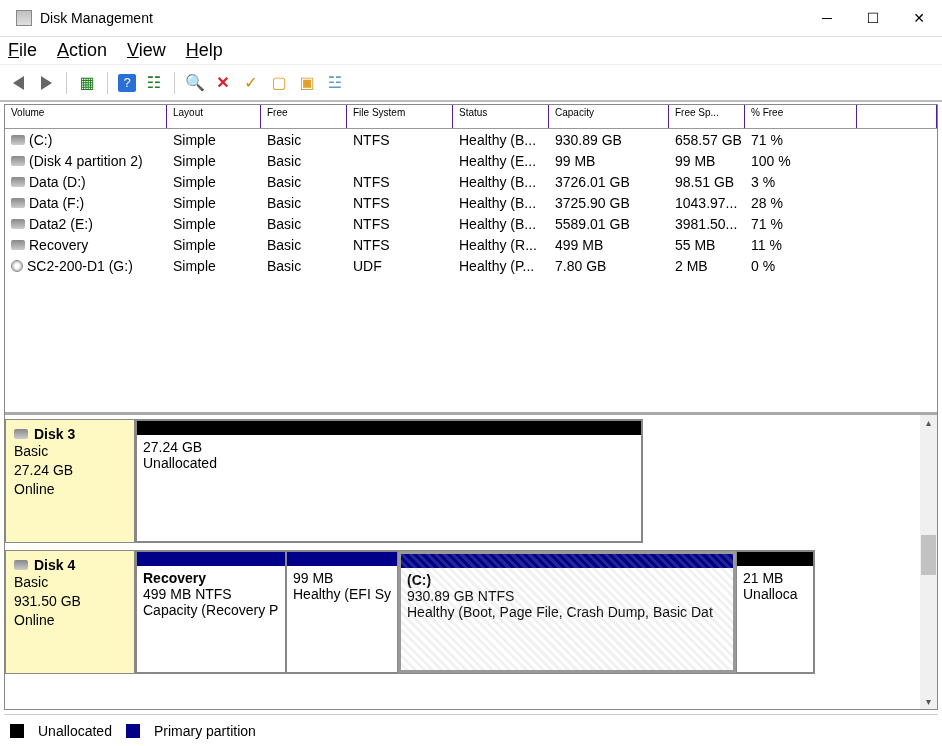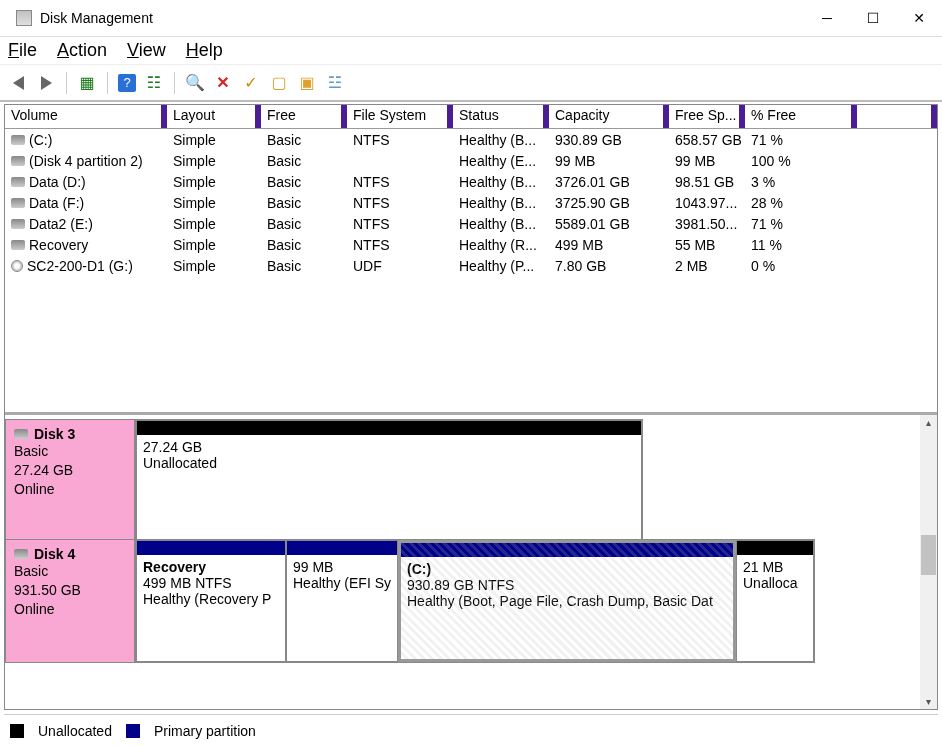--- a/index.html
+++ b/index.html
@@ -13,31 +13,31 @@
 .menu-item { font-size:18px; }
 .menu-item span.u { text-decoration: underline; }
 .toolbar { height: 38px; display:flex; align-items:center; padding:0 8px; gap:8px; border-top:1px solid #eee; border-bottom:2px solid #bbb;}
 .tb-icon { width:20px; height:20px; display:flex; align-items:center; justify-content:center; font-size:16px;}
 .tb-sep { width:1px; height:22px; background:#ccc; margin:0 2px; }
 .arrow-l { width:0;height:0;border-top:7px solid transparent;border-bottom:7px solid transparent;border-right:11px solid #666;}
 .arrow-r { width:0;height:0;border-top:7px solid transparent;border-bottom:7px solid transparent;border-left:11px solid #666;}
 .main-split { position:absolute; top:104px; left:4px; right:4px; bottom:36px; border:1px solid #888; display:flex; flex-direction:column;}
 .vol-table { flex:0 0 310px; border-bottom:3px solid #aaa; overflow:hidden;}
 .vol-header-row { display:flex; height:24px; border-bottom:1px solid #999; background:#fff;}
-.vol-header-row .vh { padding:2px 6px; border-right:6px solid #4c1d95; font-size:14px; overflow:hidden; white-space:nowrap;}
+.vol-header-row .vh { padding:2px 6px; border-right:1px solid #4c1d95; font-size:10px; overflow:hidden; white-space:nowrap;}
 .vol-body { }
 .vol-row { display:flex; height:21px; align-items:center;}
 .vol-row .vc { padding:0 6px; font-size:14px; overflow:hidden; white-space:nowrap; text-overflow:clip;}
 .vol-row .vc.first { display:flex; align-items:center; gap:4px;}
 .disk-icon { width:14px; height:10px; background:linear-gradient(#888,#ccc); border-radius:2px; flex-shrink:0;}
 .cd-icon { width:12px; height:12px; border:1px solid #888; border-radius:50%; background:radial-gradient(#fff 30%,#ccc 60%); flex-shrink:0;}
 .c0{width:162px}.c1{width:94px}.c2{width:86px}.c3{width:106px}.c4{width:96px}.c5{width:120px}.c6{width:76px}.c7{width:112px}.c8{flex:1}
 .disk-panel { flex:1; position:relative; background:#fff; overflow:hidden;}
 .disk-row { position:absolute; left:0; display:flex;}
-.disk-label { width:130px; border:1px solid #888; padding:6px 8px; background:#f9a8d4;}
+.disk-label { width:130px; border:1px solid #888; padding:6px 8px; background:#fef9c3;}
 .disk-label .dname { font-weight:600; display:flex; align-items:center; gap:6px;}
 .disk-label .dinfo { font-size:14px; line-height:1.35;}
 .disk-map { display:flex; border:1px solid #888;}
 .part { border:1px solid #888; display:flex; flex-direction:column;}
 .part-stripe { height:14px;}
 .stripe-black{background:#000;} .stripe-blue{background:#000088;}
 .part-body { flex:1; padding:4px 6px; font-size:14px; overflow:hidden; white-space:nowrap;}
 .part-body .pname{font-weight:600;}
 .part.selected-c { position:relative; border:3px solid #999; }
 .part.selected-c::before { content:""; position:absolute; inset:0; background:repeating-linear-gradient(45deg,#0000,#0000 3px,#bbb3 3px,#bbb3 6px); pointer-events:none;}
@@ -213,37 +213,37 @@
           <div class="part" style="width: 506px;">
             <div class="part-stripe stripe-black"></div>
             <div class="part-body">
               <div>27.24 GB</div>
               <div>Unallocated</div>
             </div>
           </div>
         </div>
     </div>
 
-    <div class="disk-row" style="top:124px;align-items:center;">
+    <div class="disk-row" style="top:135px;align-items:center;">
       <div class="disk-label" style="height:124px">
         <div class="dname">
             <span class="disk-icon"></span>
             <span>Disk 4</span>
           </div>
         <div class="dinfo">Basic</div>
         <div class="dinfo">931.50 GB</div>
         <div class="dinfo">Online</div>
       </div>
       <div class="disk-map" id="disk4-map" style="height:124px">
           <div class="part" style="width: 150px;">
             <div class="part-stripe stripe-blue"></div>
             <div class="part-body">
               <div class="pname">Recovery</div>
               <div>499 MB NTFS</div>
-              <div>Healthy (Recovery P</div>
+              <div>Capacity (Recovery P</div>
             </div>
           </div>
           <div class="part" style="width: 112px;">
             <div class="part-stripe stripe-blue"></div>
             <div class="part-body">
               <div>99 MB</div>
               <div>Healthy (EFI Sy</div>
             </div>
           </div>
           <div class="part selected-c" style="width: 338px;">

